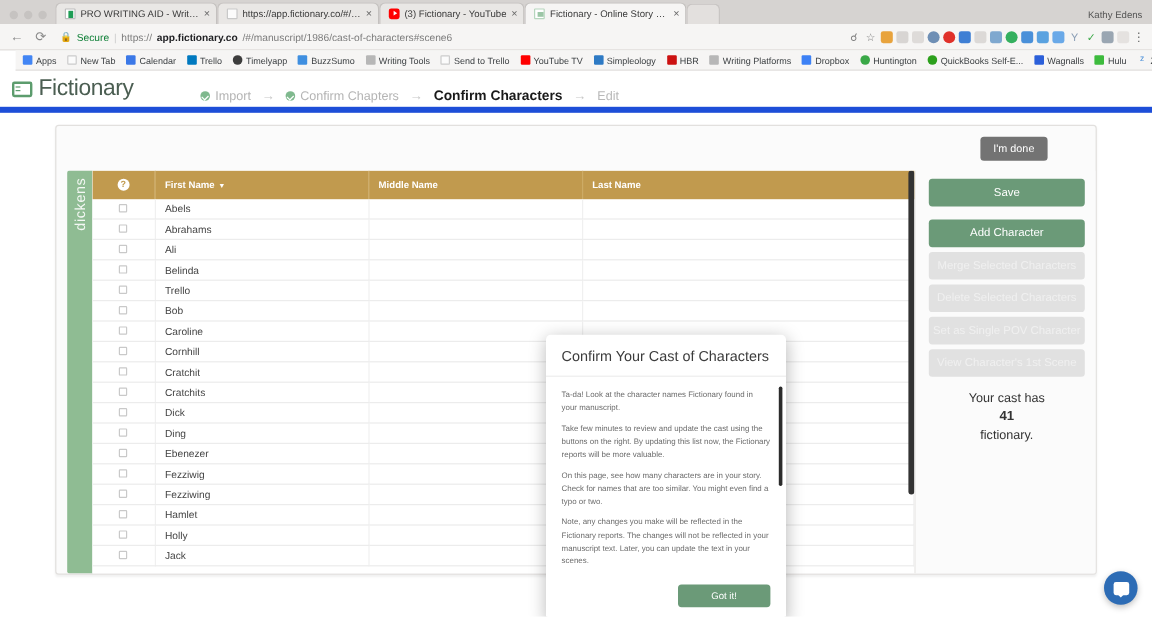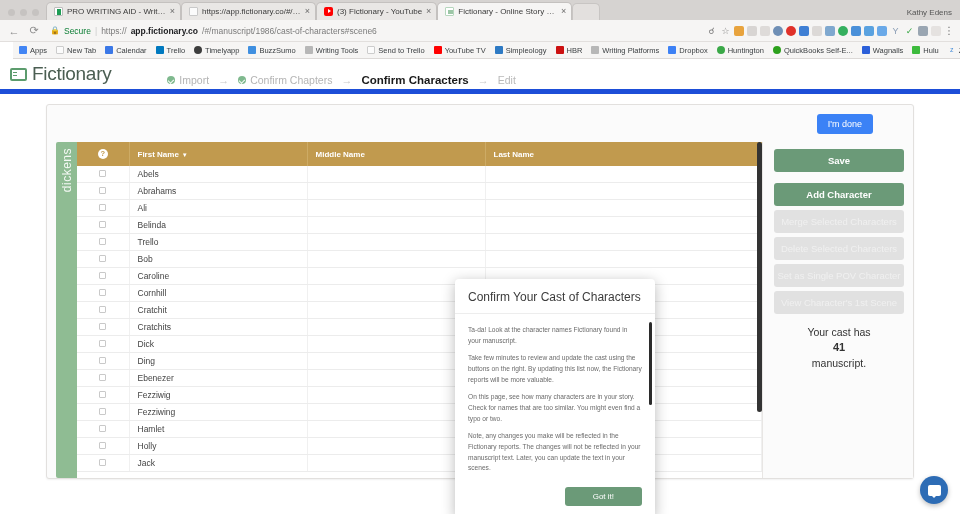--- a/index.html
+++ b/index.html
@@ -110,22 +110,22 @@
   .card {
     background: #fbfbfb; border: 1px solid #e2e0de; border-radius: 3px;
     height: 375px; position: relative; box-shadow: 0 1px 2px rgba(0,0,0,.06);
     display: flex; flex-direction: column;
   }
   .cardtop { height: 37px; display: flex; align-items: center; justify-content: flex-end; padding-right: 40px; }
   .btn {
     border: none; border-radius: 3px; font-size: 9px; color: #fff;
     cursor: pointer; font-family: inherit; text-align: center;
   }
-  .btn-imdone { background: #3b82f6; padding: 5px 11px; font-size: 9px; }
-  .btn-green { background: #6b9a78; width: 100%; padding: 6px 0; font-size: 9.5px; font-weight: bold; }
+  .btn-imdone { background: #737373; padding: 5px 11px; font-size: 9px; }
+  .btn-green { background: #6b9a78; width: 100%; padding: 6px 0; font-size: 9.5px; }
   .btn-dis { background: #e1e1e1; color: #f0f0f0; width: 100%; padding: 6px 0; font-size: 9.5px; cursor: default; }
 
   .cardbody { display: flex; flex: 1; padding: 0 0 0 9px; overflow: hidden; }
 
   .booktab {
     width: 21px; background: #8fbc93; border-radius: 2px 0 0 2px;
     display: flex; align-items: flex-start; justify-content: center;
     padding-top: 6px; flex: none;
   }
   .booktab span {
@@ -531,21 +531,21 @@
           <div class="btnstack">
             <button class="btn btn-green">Add Character</button>
             <button class="btn btn-dis">Merge Selected Characters</button>
             <button class="btn btn-dis">Delete Selected Characters</button>
             <button class="btn btn-dis">Set as Single POV Character</button>
             <button class="btn btn-dis">View Character's 1st Scene</button>
           </div>
           <div class="caststat">
             <span>Your cast has</span>
             <span class="num">41</span>
-            <span>manuscript.</span>
+            <span>fictionary.</span>
           </div>
         </div>
       </div>
 
       <div class="modal">
         <div class="modal-head">
           <div class="modal-title">Confirm Your Cast of Characters</div>
         </div>
         <div class="modal-body">
           <p>Ta-da! Look at the character names Fictionary found in your manuscript.</p>

